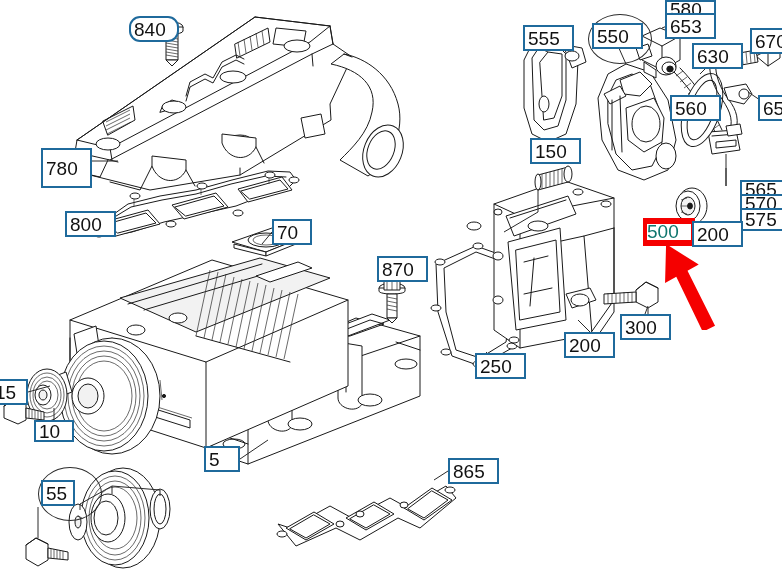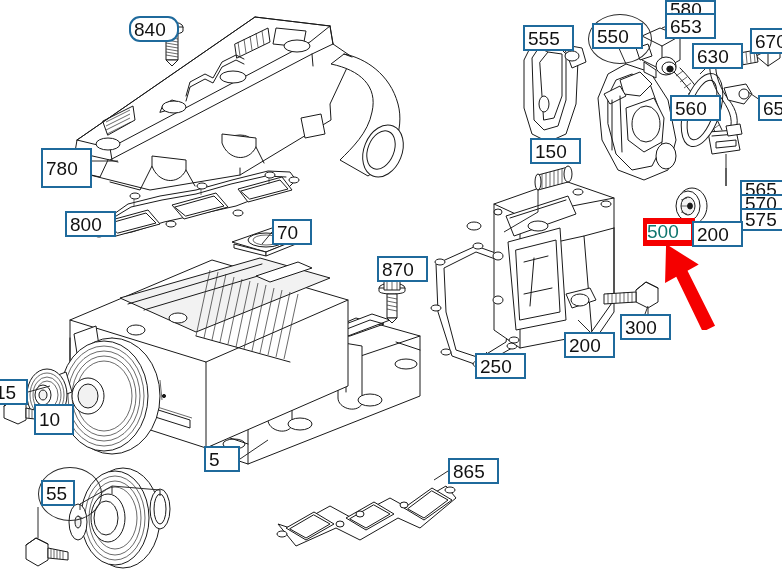--- a/index.html
+++ b/index.html
@@ -579,21 +579,21 @@
       </div>
       <div class="callout" style="left: 564px; top: 332px; width: 51px; height: 26px; border-color: rgb(31, 106, 156);">
         <span>200</span>
       </div>
       <div class="callout" style="left: 620px; top: 314px; width: 51px; height: 26px; border-color: rgb(31, 106, 156);">
         <span>300</span>
       </div>
       <div class="callout clipped-left" style="left: -7px; top: 379px; width: 35px; height: 26px; border-color: rgb(31, 106, 156);">
         <span>15</span>
       </div>
-      <div class="callout" style="left: 34px; top: 404px; width: 40px; height: 31px; border-color: rgb(31, 106, 156);">
+      <div class="callout" style="left: 34px; top: 420px; width: 40px; height: 22px; border-color: rgb(31, 106, 156);">
         <span>10</span>
       </div>
       <div class="callout" style="left: 204px; top: 446px; width: 36px; height: 26px; border-color: rgb(31, 106, 156);">
         <span>5</span>
       </div>
       <div class="callout" style="left: 41px; top: 480px; width: 34px; height: 26px; border-color: rgb(31, 106, 156); align-items: center;">
         <span>55</span>
       </div>
       <div class="callout" style="left: 448px; top: 458px; width: 51px; height: 26px; border-color: rgb(31, 106, 156); text-align: center;">
         <span>865</span>

